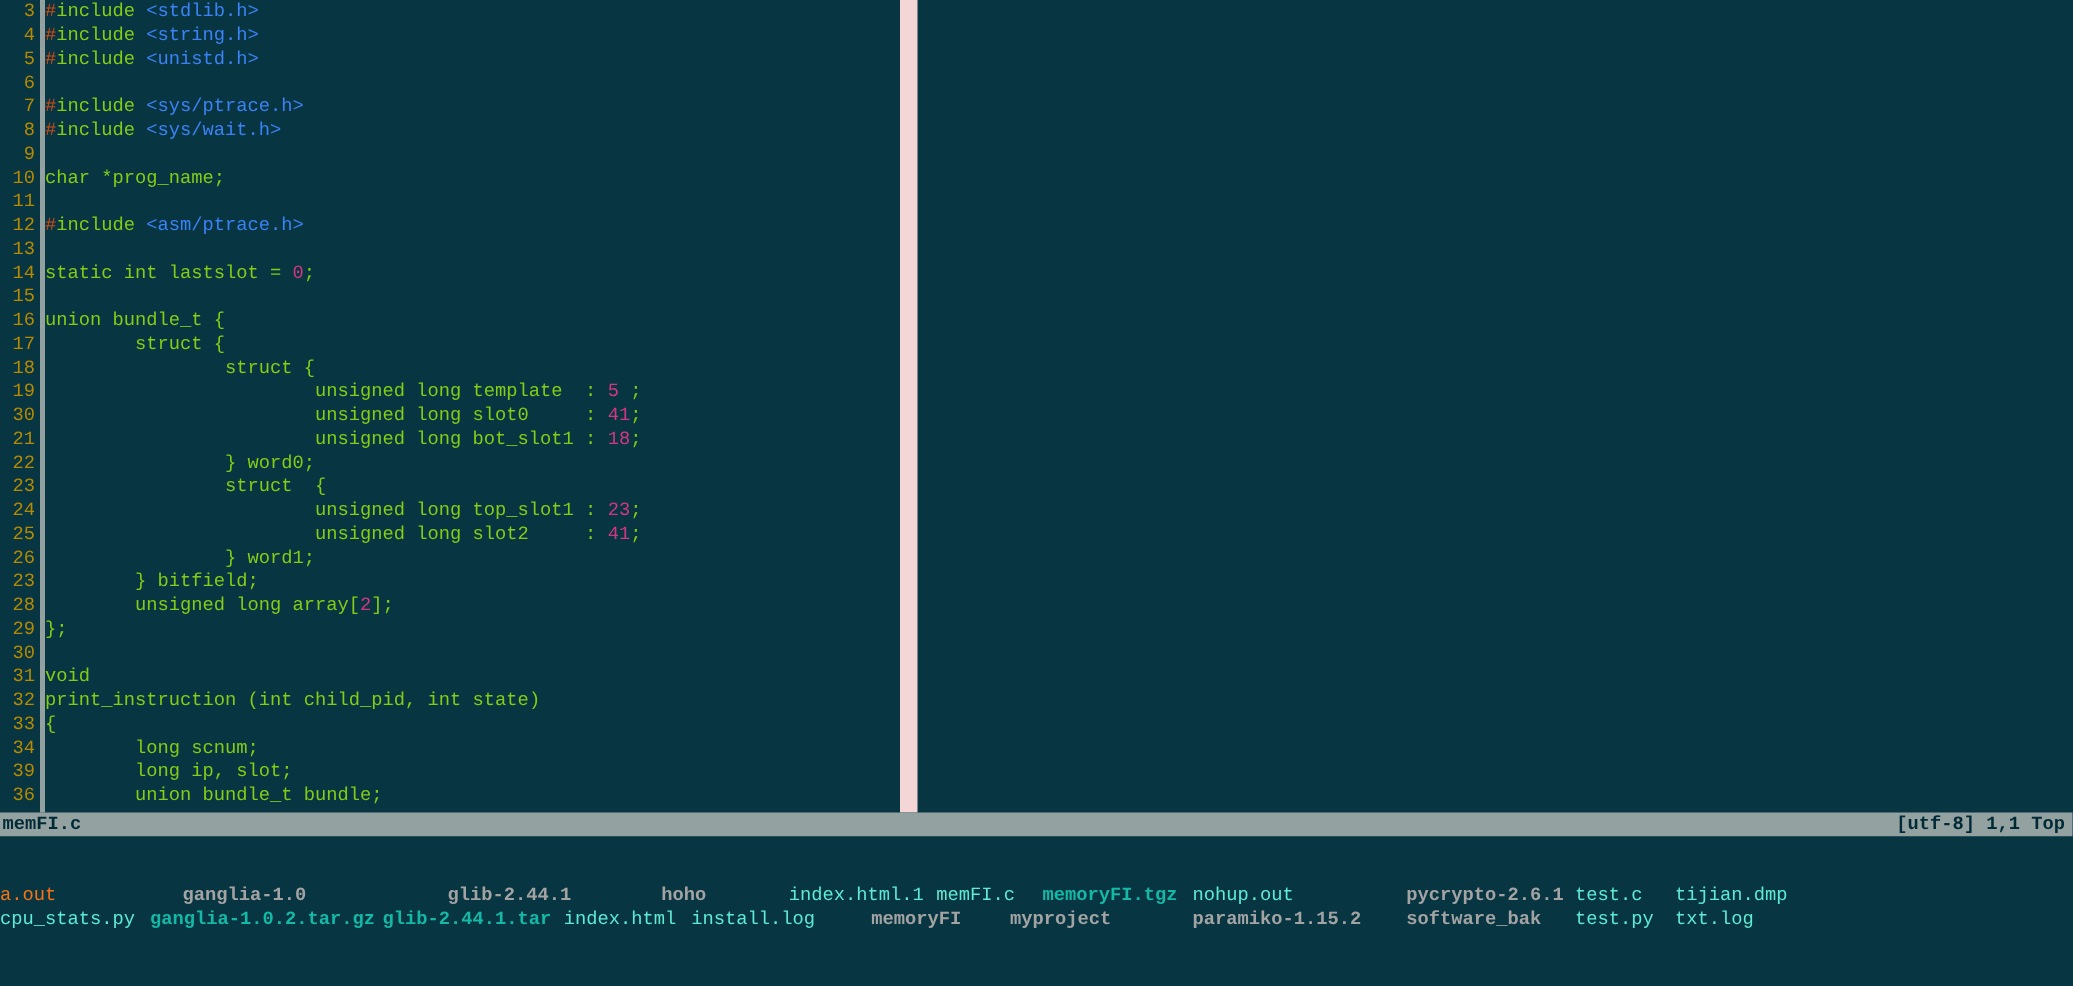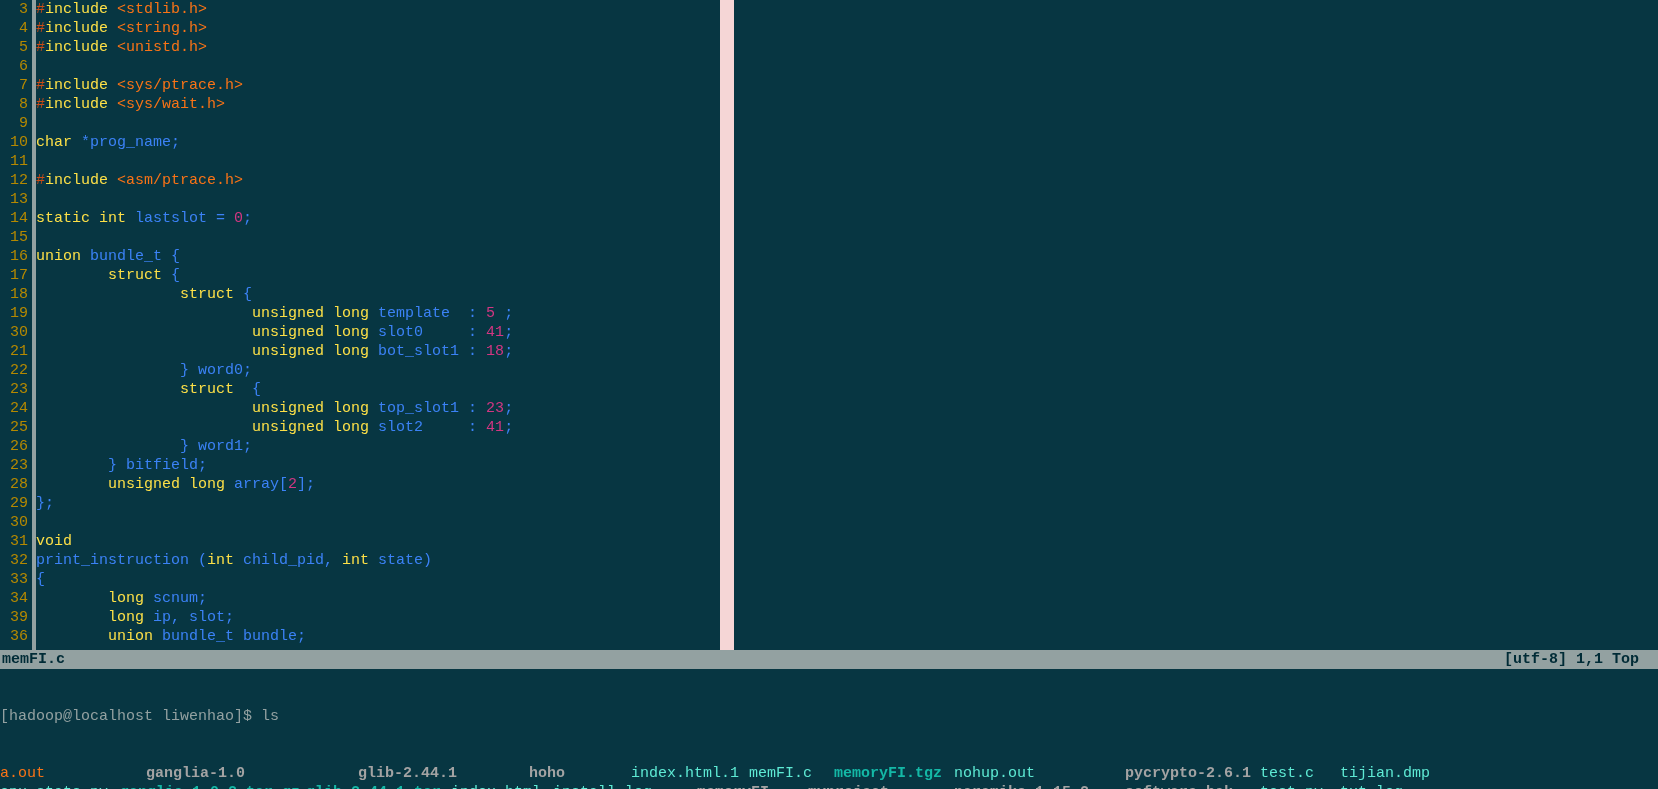--- a/index.html
+++ b/index.html
@@ -55,37 +55,37 @@
   top: 650px;
   left: 0;
   width: 100%;
   height: 19px;
   background: #93a1a1;
   color: #002b36;
   font-weight: bold;
   display: flex;
 }
 .statusbar .fname { padding-left: 2px; }
-.statusbar .right { margin-left: auto; padding-right: 19px; }
+.statusbar .right { margin-left: auto; padding-right: 6px; }
 .terminal {
   position: absolute;
   top: 669px;
   left: 0;
   width: 100%;
   color: #93a1a1;
   white-space: pre;
 }
 .term-line { height: 19px; }
 .files { display: flex; }
 .fcol { width: auto; padding-right: 18px; }
 
 .c-pp   { color: #cb4b16; }   
-.c-kw   { color: #fde047; }   
-.c-hdr  { color: #f97316; }   
-.c-id   { color: #3b82f6; }
+.c-kw   { color: #84cc16; }   
+.c-hdr  { color: #3b82f6; }   
+.c-id   { color: #84cc16; }
 .c-num  { color: #d33682; }
 
 .f-exe  { color: #f97316; }
 .f-dir  { color: #a3a3a3; font-weight: bold; margin-left: 26px; }
 .f-arc  { color: #14b8a6; font-weight: bold; }
 .f-reg  { color: #5eead4; }
 .prompt { color: #93a1a1; }
 </style>
 </head>
 <body>
@@ -137,16 +137,15 @@
   <span class="right">
     <span>[utf-8]</span>
     <span> </span>
     <span>1,1</span>
     <span>          </span>
     <span>Top</span>
   </span>
 </div>
 
 <div class="terminal">
-  <div class="term-line"><span class="prompt">[hadoop@localhost liwenhao]$ </span><span>ls</span></div>
   <div id="ls-output"><div class="term-line files"><span class="fcol f-exe" style="display: inline-block; width: 120px;">a.out</span><span class="fcol f-dir" style="display: inline-block; width: 186px;">ganglia-1.0</span><span class="fcol f-dir" style="display: inline-block; width: 145px;">glib-2.44.1</span><span class="fcol f-dir" style="display: inline-block; width: 102px;">hoho</span><span class="fcol f-reg" style="display: inline-block; width: 118px;">index.html.1</span><span class="fcol f-reg" style="display: inline-block; width: 85px;">memFI.c</span><span class="fcol f-arc" style="display: inline-block; width: 120px;">memoryFI.tgz</span><span class="fcol f-reg" style="display: inline-block; width: 145px;">nohup.out</span><span class="fcol f-dir" style="display: inline-block; width: 135px;">pycrypto-2.6.1</span><span class="fcol f-reg" style="display: inline-block; width: 80px;">test.c</span><span class="fcol f-reg" style="display: inline-block; width: 120px;">tijian.dmp</span></div><div class="term-line files"><span class="fcol f-reg" style="display: inline-block; width: 120px;">cpu_stats.py</span><span class="fcol f-arc" style="display: inline-block; width: 186px;">ganglia-1.0.2.tar.gz</span><span class="fcol f-arc" style="display: inline-block; width: 145px;">glib-2.44.1.tar</span><span class="fcol f-reg" style="display: inline-block; width: 102px;">index.html</span><span class="fcol f-reg" style="display: inline-block; width: 118px;">install.log</span><span class="fcol f-dir" style="display: inline-block; width: 85px;">memoryFI</span><span class="fcol f-dir" style="display: inline-block; width: 120px;">myproject</span><span class="fcol f-dir" style="display: inline-block; width: 145px;">paramiko-1.15.2</span><span class="fcol f-dir" style="display: inline-block; width: 135px;">software_bak</span><span class="fcol f-reg" style="display: inline-block; width: 80px;">test.py</span><span class="fcol f-reg" style="display: inline-block; width: 120px;">txt.log</span></div></div>
   
 </div>
 
 </body></html>

